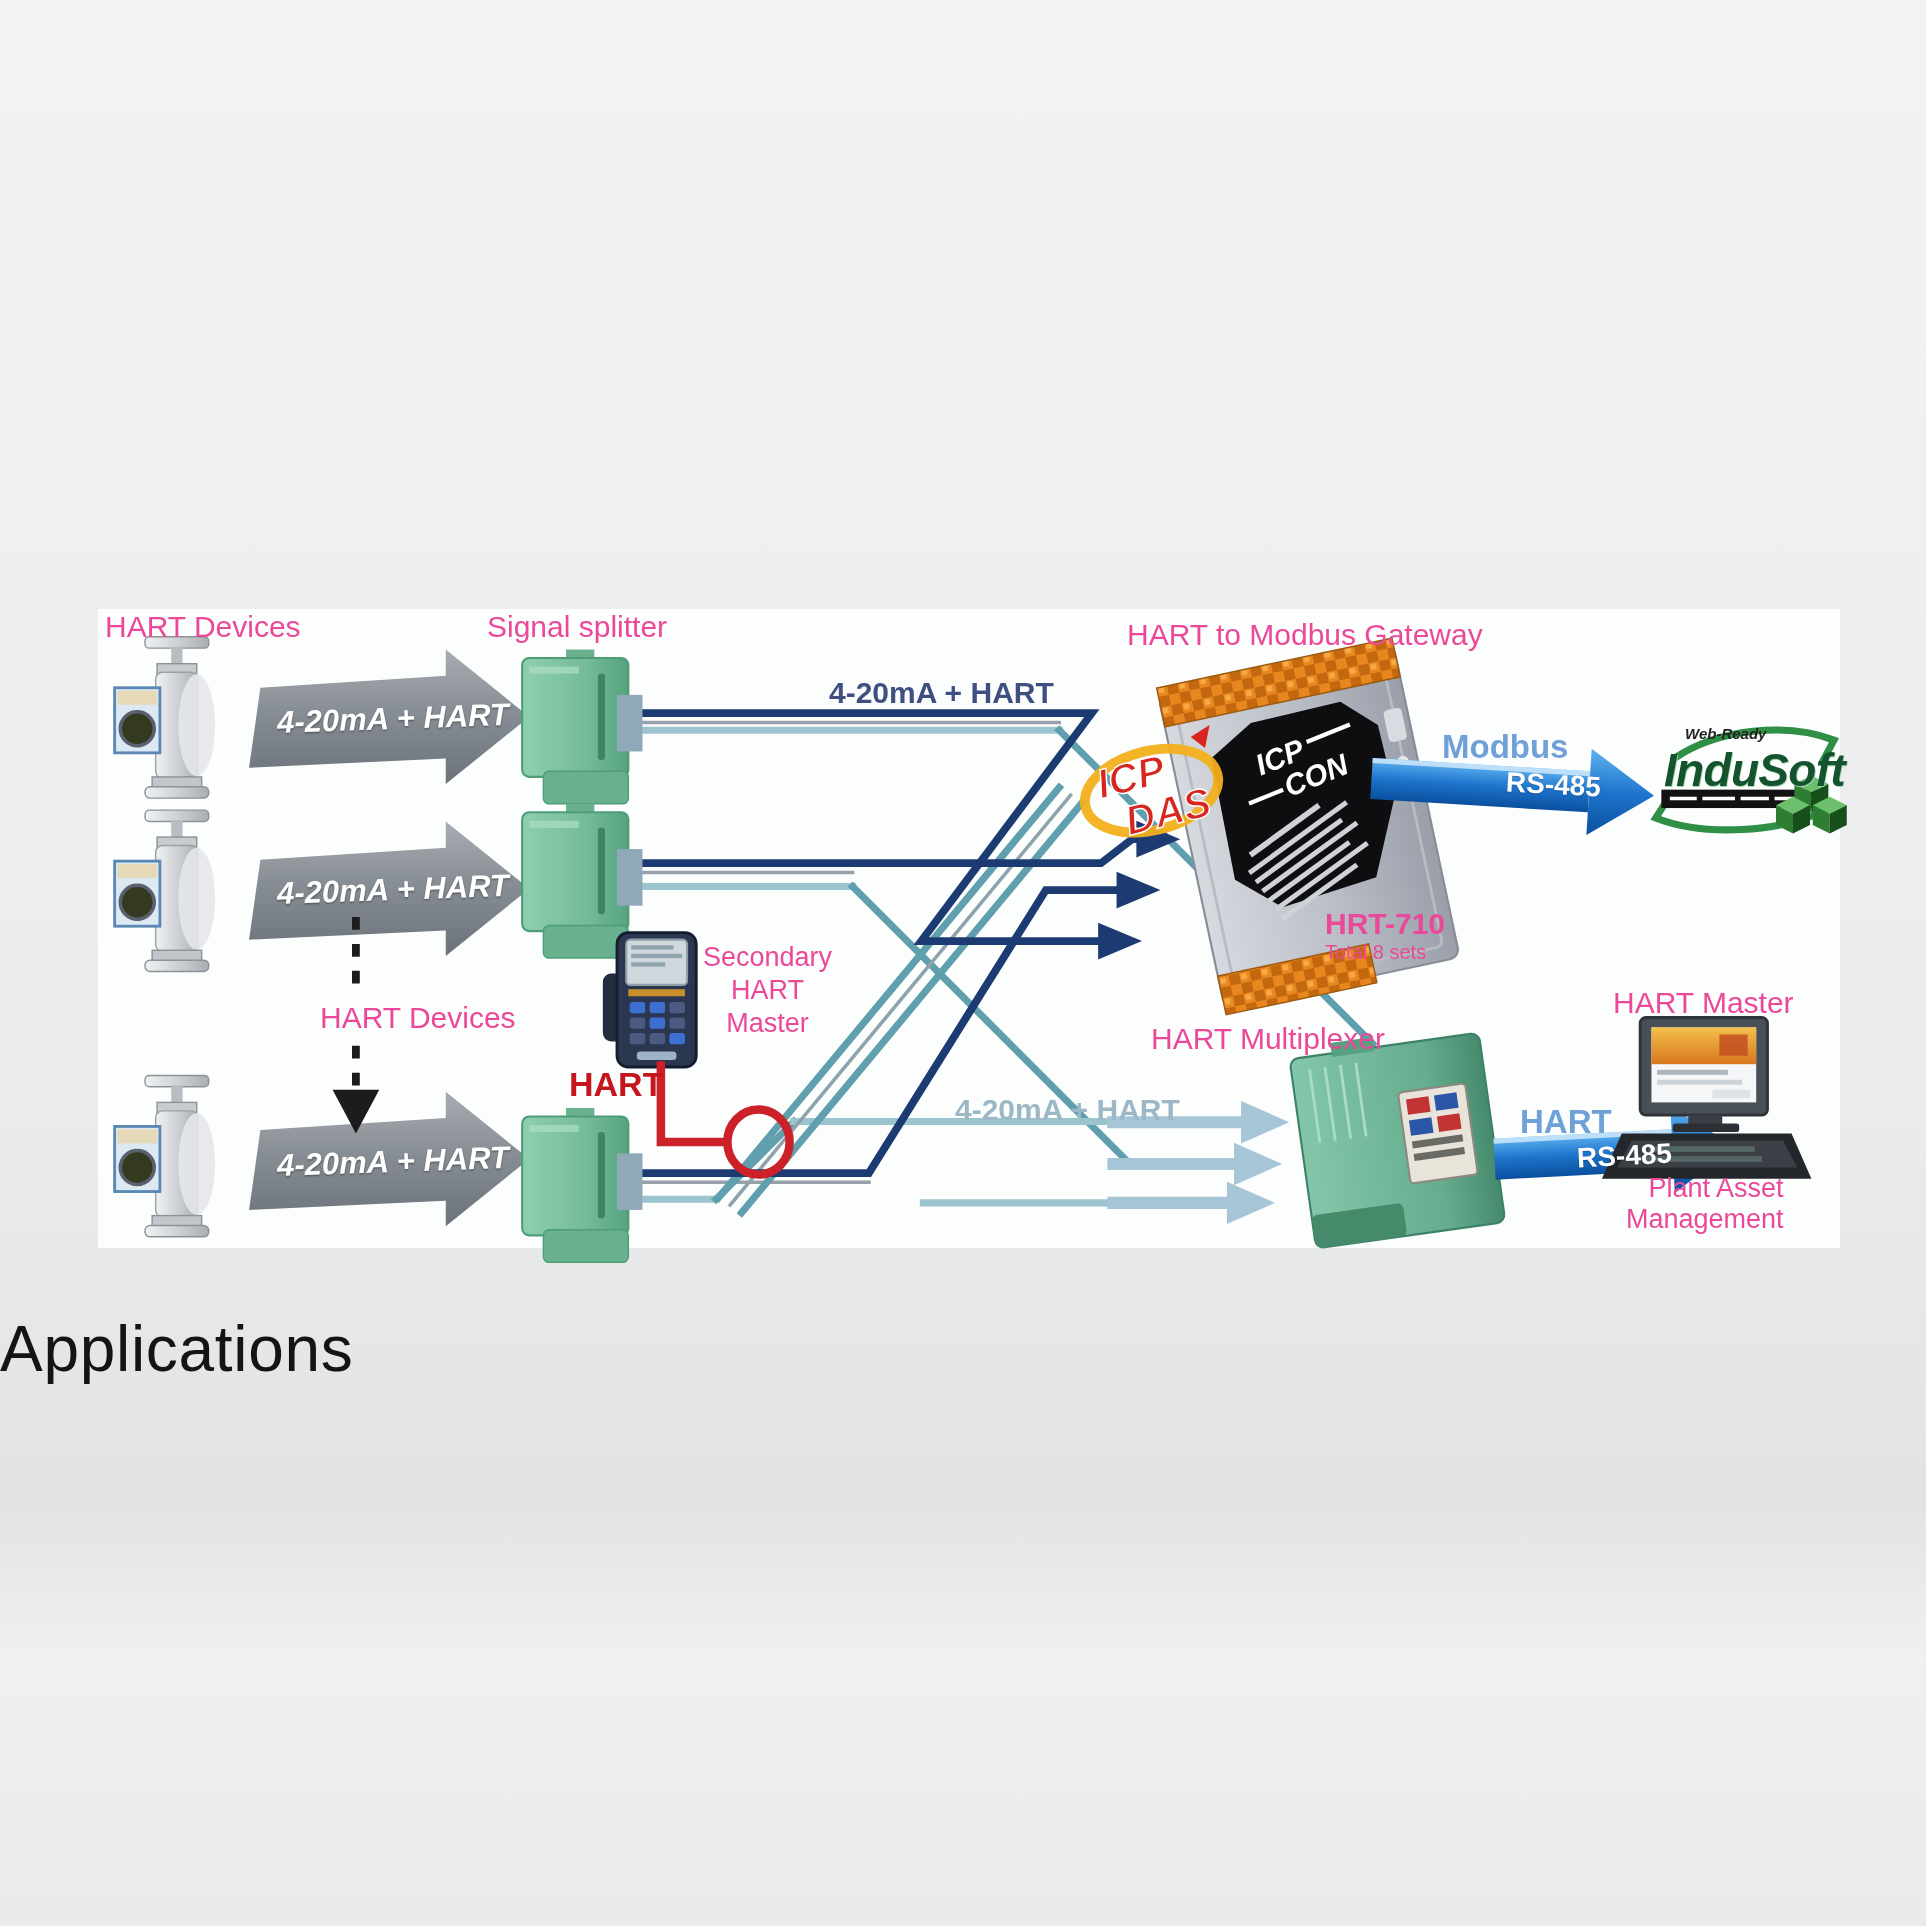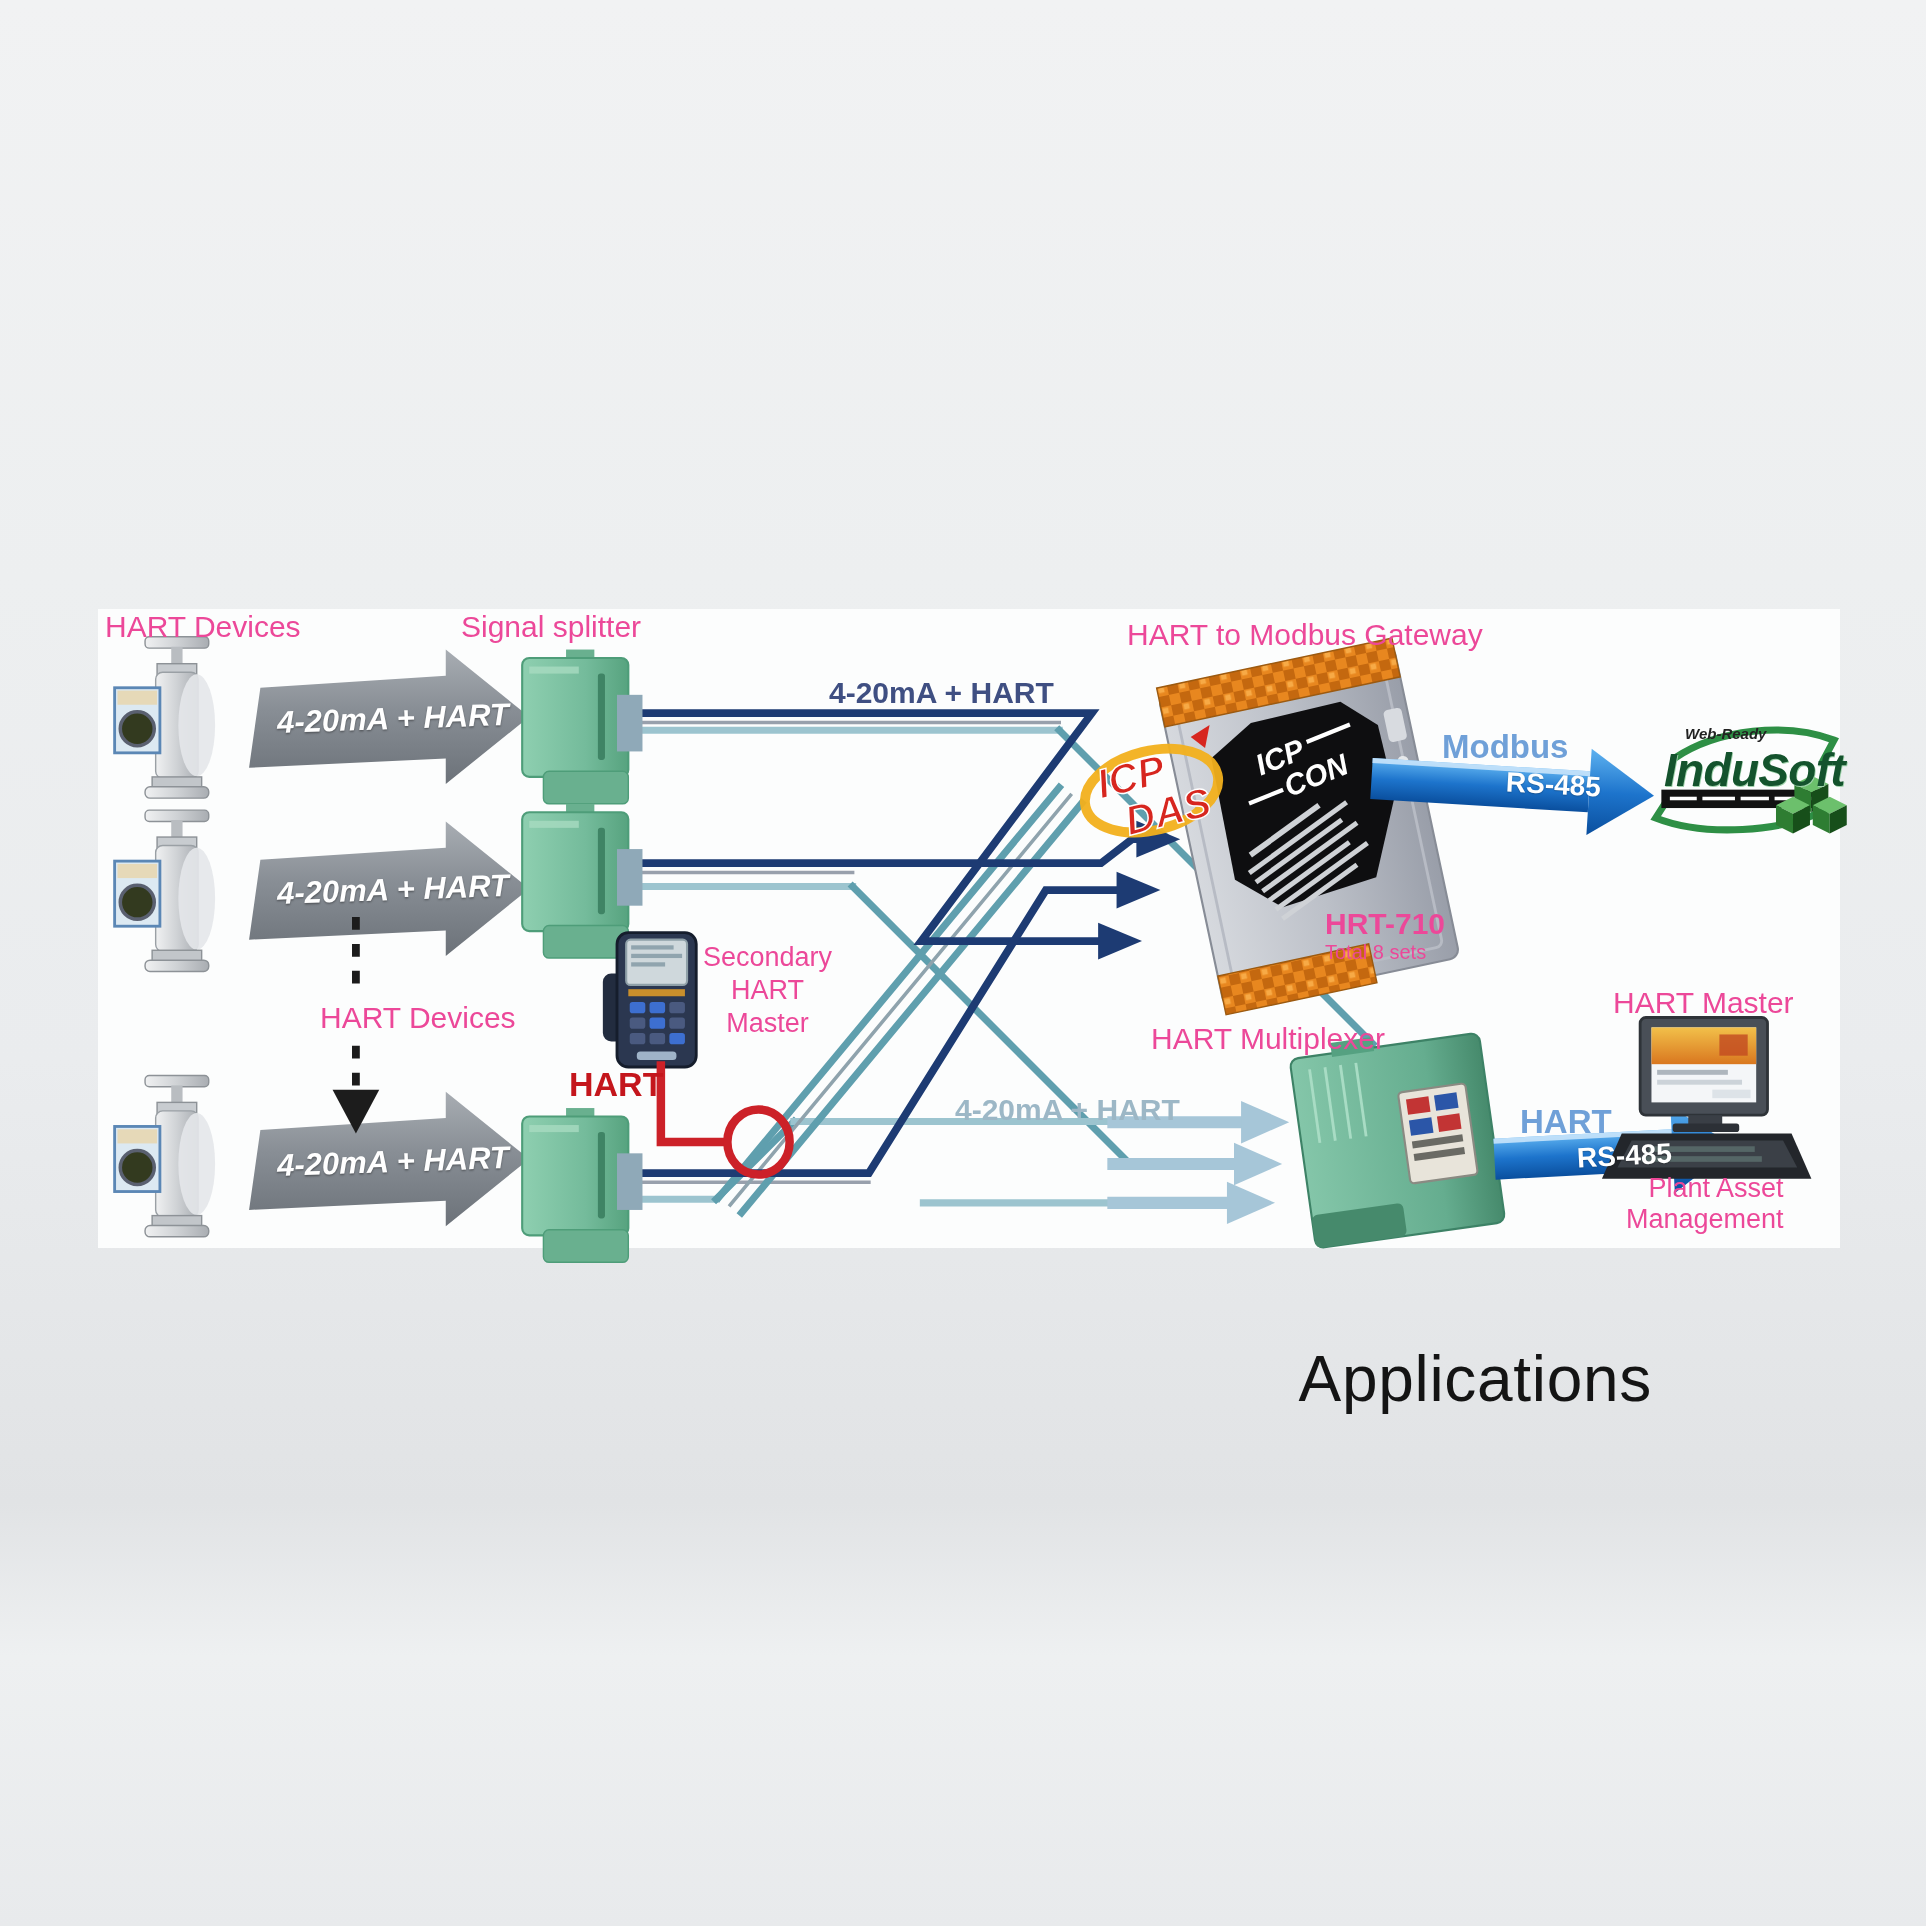--- a/index.html
+++ b/index.html
@@ -8,21 +8,21 @@
   #panel{position:absolute;left:98px;top:609px;width:1742px;height:639px;background:#fcfdfd;}
   .lbl{position:absolute;color:#ec4899;font-size:30px;line-height:1.1;white-space:nowrap;}
   .pre{white-space:pre-line;}
   .arrow-text{position:absolute;width:248px;text-align:center;color:#ffffff;
     font-size:31px;font-weight:700;font-style:italic;text-shadow:0 1.4px 2.1px rgba(0,0,0,.35);
     transform:rotate(-2deg);}
   .muted-blue{color:#9cb7c6;font-weight:600;}
   .steel{color:#6fa0d8;font-weight:600;font-size:33px;}
   .proto{color:#ffffff;font-weight:700;font-size:28px;text-shadow:0 0.7px 1.4px rgba(0,0,0,.3);}
   .red{color:#c4161c;font-weight:800;font-size:34px;}
-  #app-title{position:absolute;left:0;top:1342px;width:1652px;text-align:right;
+  #app-title{position:absolute;left:0;top:1312px;width:1652px;text-align:left;
     color:#141414;font-size:64px;letter-spacing:0.7px;}
   #indusoft-name{position:absolute;left:1664px;top:743px;font-size:46px;font-weight:800;
     font-style:italic;color:#14532d;letter-spacing:-0.7px;text-shadow:0.7px 0.7px 0 #9fd3ab;}
   #web-ready{position:absolute;left:1661px;top:725px;font-size:15px;font-weight:700;
     font-style:italic;color:#222;margin-left:24px;}
   svg{position:absolute;left:0;top:0;}
 </style>
 </head>
 <body>
 
@@ -312,21 +312,21 @@
     <rect x="2386" y="1576" width="48" height="14" fill="#3a3f46"></rect>
     <rect x="2364" y="1588" width="94" height="12" rx="4" fill="#2c3036"></rect>
     <polygon points="2292,1602 2532,1602 2560,1666 2264,1666" fill="#23262b"></polygon>
     <polygon points="2306,1612 2520,1612 2540,1650 2286,1650" fill="#3b4047"></polygon>
     <rect x="2330" y="1620" width="150" height="8" fill="#566"></rect>
     <rect x="2320" y="1634" width="170" height="8" fill="#566"></rect>
   </g>
 </svg>
 
 <span class="lbl" style="left:105px;top:610px;">HART Devices</span>
-<span class="lbl" style="left:461px;top:610px;">Signal splitter</span>
+<span class="lbl" style="left:487px;top:610px;">Signal splitter</span>
 <span class="lbl" style="left:1127px;top:618px;">HART to Modbus Gateway</span>
 
 <span class="arrow-text" style="left:269px;top:701px;">4-20mA + HART</span>
 <span class="arrow-text" style="left:269px;top:872px;">4-20mA + HART</span>
 <span class="arrow-text" style="left:269px;top:1144px;">4-20mA + HART</span>
 
 <span class="lbl" style="left:829px;top:676px;color:#3f4f82;font-weight:600;">4-20mA + HART</span>
 <span class="lbl" style="left:320px;top:1001px;">HART Devices</span>
 <span class="lbl pre" style="left:703px;top:941px;font-size:27px;line-height:33px;text-align:center;">Secondary
 HART

